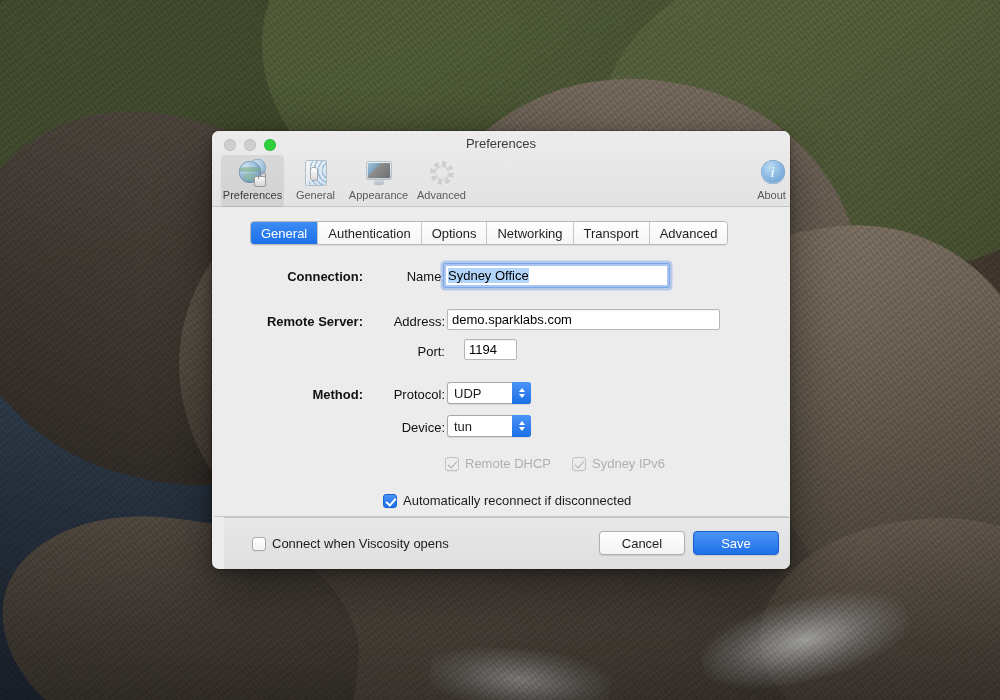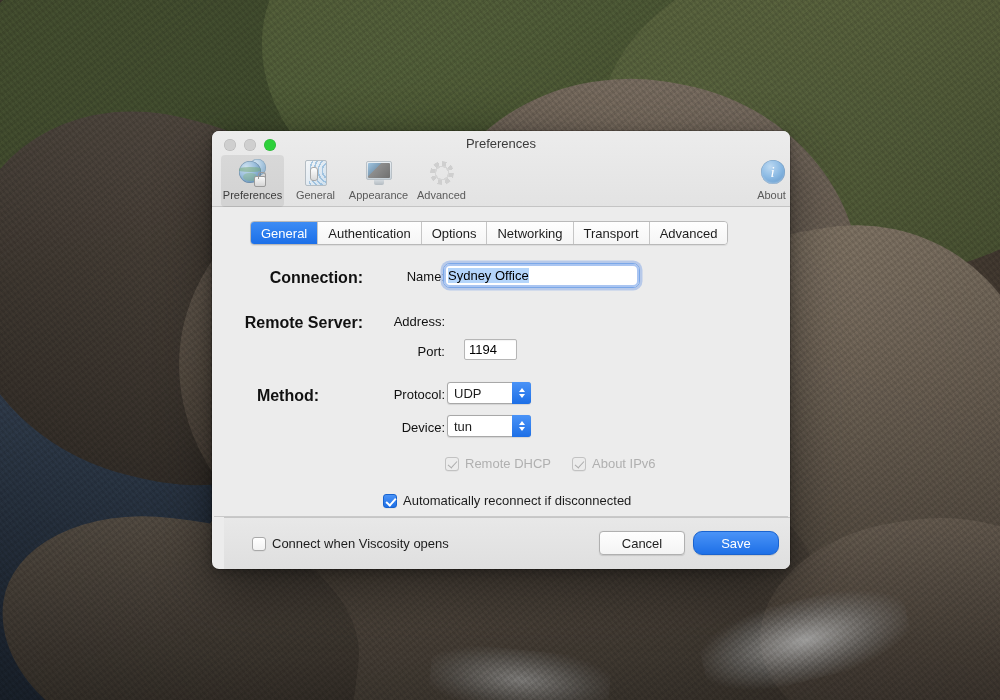--- a/index.html
+++ b/index.html
@@ -210,21 +210,21 @@
   .tab {
     height:22px; padding:0 10px; display:flex; align-items:center; justify-content:center;
     font-size:13px; color:#1d1d1d; background:linear-gradient(#fefefe,#f5f5f5);
     border-right:.5px solid #c6c6c6; white-space:nowrap;
   }
   .tab:last-child { border-right:none; }
   .tab.active { background:linear-gradient(#3d8cf4,#1b6fe8); color:#fff; }
 
   
   .row { position:absolute; display:flex; align-items:center; }
-  .lblgrp { text-align:right; font-weight:bold; font-size:16px; color:#111; }
+  .lblgrp { text-align:right; font-weight:bold; font-size:13px; color:#111; }
   .lblfld { text-align:right; font-size:13px; color:#111; }
 
   .tfield {
     background:#fff; border:.5px solid #b6b6b6; border-radius:2px;
     height:21px; padding:0 4px; font-size:13px; color:#000;
     display:flex; align-items:center;
     box-shadow:inset 0 1px 1px rgba(0,0,0,.05);
   }
   .tfield.focused {
     border:1px solid #7aa7e8;
@@ -369,39 +369,42 @@
         <div class="tab">Transport</div>
         <div class="tab">Advanced</div>
       </div>
 
       <div class="row" style="left:0; top:62px; width:150px; justify-content:flex-end;">
         <span class="lblgrp">Connection:</span>
       </div>
       <div class="row" style="left:160px; top:62px; width:72px; justify-content:flex-end;">
         <span class="lblfld">Name:</span>
       </div>
-      <div class="tfield focused" style="position:absolute; left:230px; top:56px; width:197px; height:25px;border-radius:7px;">
+      <div class="tfield focused" style="position:absolute; left:230px; top:56px; width:227px; height:25px;">
         <span class="selectedtext">Sydney Office</span>
       </div>
 
       <div class="row" style="left:0; top:107px; width:150px; justify-content:flex-end;">
         <span class="lblgrp">Remote Server:</span>
       </div>
       <div class="row" style="left:160px; top:107px; width:72px; justify-content:flex-end;">
         <span class="lblfld">Address:</span>
       </div>
+      <div class="tfield" style="position:absolute; left:234px; top:102px; width:273px;">
+        <span>demo.sparklabs.com</span>
+      </div>
 
       <div class="row" style="left:160px; top:137px; width:72px; justify-content:flex-end;align-items:flex-end;">
         <span class="lblfld">Port:</span>
       </div>
       <div class="tfield" style="position:absolute; left:234px; top:132px; width:53px;margin-left:17px;">
         <span>1194</span>
       </div>
 
-      <div class="row" style="left:0; top:180px; width:150px; justify-content:center;">
+      <div class="row" style="left:0; top:180px; width:150px; justify-content:flex-end;">
         <span class="lblgrp">Method:</span>
       </div>
       <div class="row" style="left:160px; top:180px; width:72px; justify-content:flex-end;">
         <span class="lblfld">Protocol:</span>
       </div>
       <div class="popup" style="position:absolute; left:234px; top:175px; width:84px;">
         <span>UDP</span>
         <span class="popbtn">
           <i class="chev up"></i>
             <i class="chev dn"></i>
@@ -418,34 +421,34 @@
             <i class="chev dn"></i>
         </span>
       </div>
 
       <div class="cbrow" style="left:232px; top:249px;">
         <span class="cb dis"></span>
         <span class="cblabel dis">Remote DHCP</span>
       </div>
       <div class="cbrow" style="left:359px; top:249px;">
         <span class="cb dis"></span>
-        <span class="cblabel dis">About IPv6</span>
+        <span class="cblabel dis">Sydney IPv6</span>
       </div>
 
       <div class="cbrow" style="left:170px; top:286px;">
         <span class="cb on"></span>
         <span class="cblabel">Automatically reconnect if disconnected</span>
       </div>
 
       <div class="divider" style="bottom:0;"></div>
     </div>
   </div>
 
   <div class="bottombar">
     <div class="cbrow" style="left:28px; top:18px;">
       <span class="cb"></span>
       <span class="cblabel">Connect when Viscosity opens</span>
     </div>
     <div class="btn cancel" style="left:375px; width:86px;">Cancel</div>
-    <div class="btn save" style="left:469px; width:86px;border-radius:9px;">Save</div>
+    <div class="btn save" style="left:469px; width:86px;">Save</div>
   </div>
 
 </div>
 
 </body></html>

